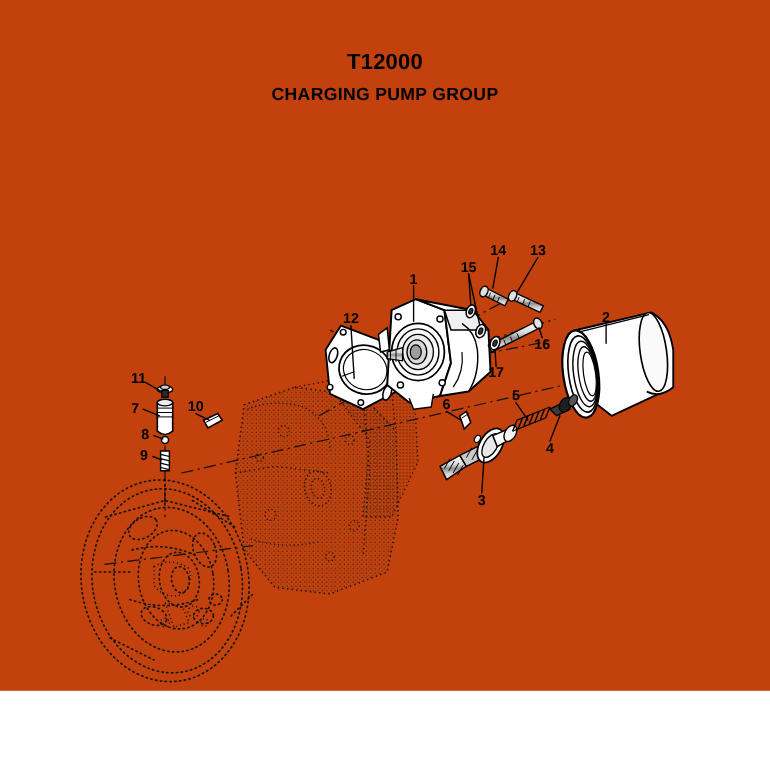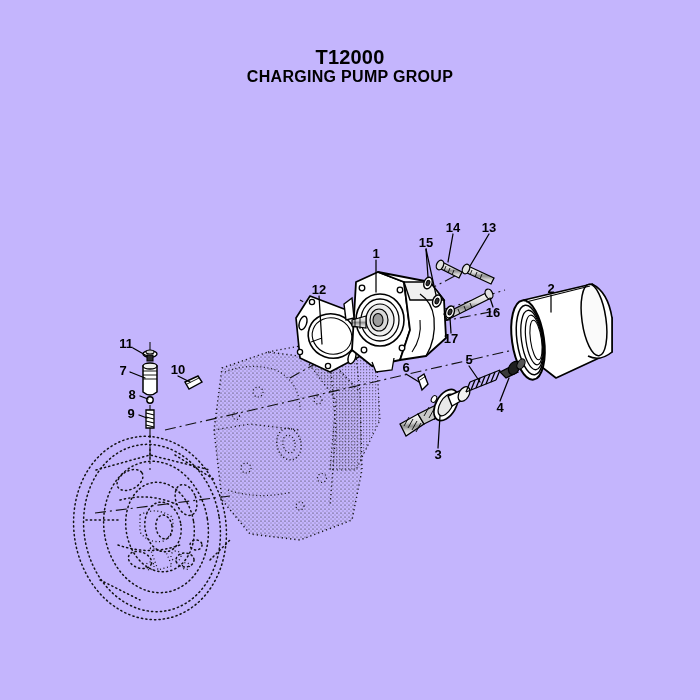--- a/index.html
+++ b/index.html
@@ -12,22 +12,22 @@
     width: 700px;
     height: 700px;
     font-family: "Liberation Sans", sans-serif;
     color: #000000;
     overflow: hidden;
     position: relative;
   }
   #sheet {
     position: relative;
     width: 700px;
-    height: 700px;
-    background: #c4b5fd;
+    height: 628px;
+    background: #c2410c;
   }
   #titleblock {
     position: absolute;
     left: 0;
     top: 46px;
     width: 700px;
     text-align: center;
     user-select: none;
   }
   #title-main {
@@ -36,20 +36,21 @@
     letter-spacing: 0.2px;
     line-height: 22px;
     display: block;
   }
   #title-sub {
     font-size: 16px;
     font-weight: bold;
     letter-spacing: 0.3px;
     line-height: 18px;
     display: block;
+    margin-top: 10px;
   }
   #diagram {
     position: absolute;
     left: 0;
     top: 0;
     width: 700px;
     height: 700px;
   }
   .callout-text {
     font-family: "Liberation Sans", sans-serif;

